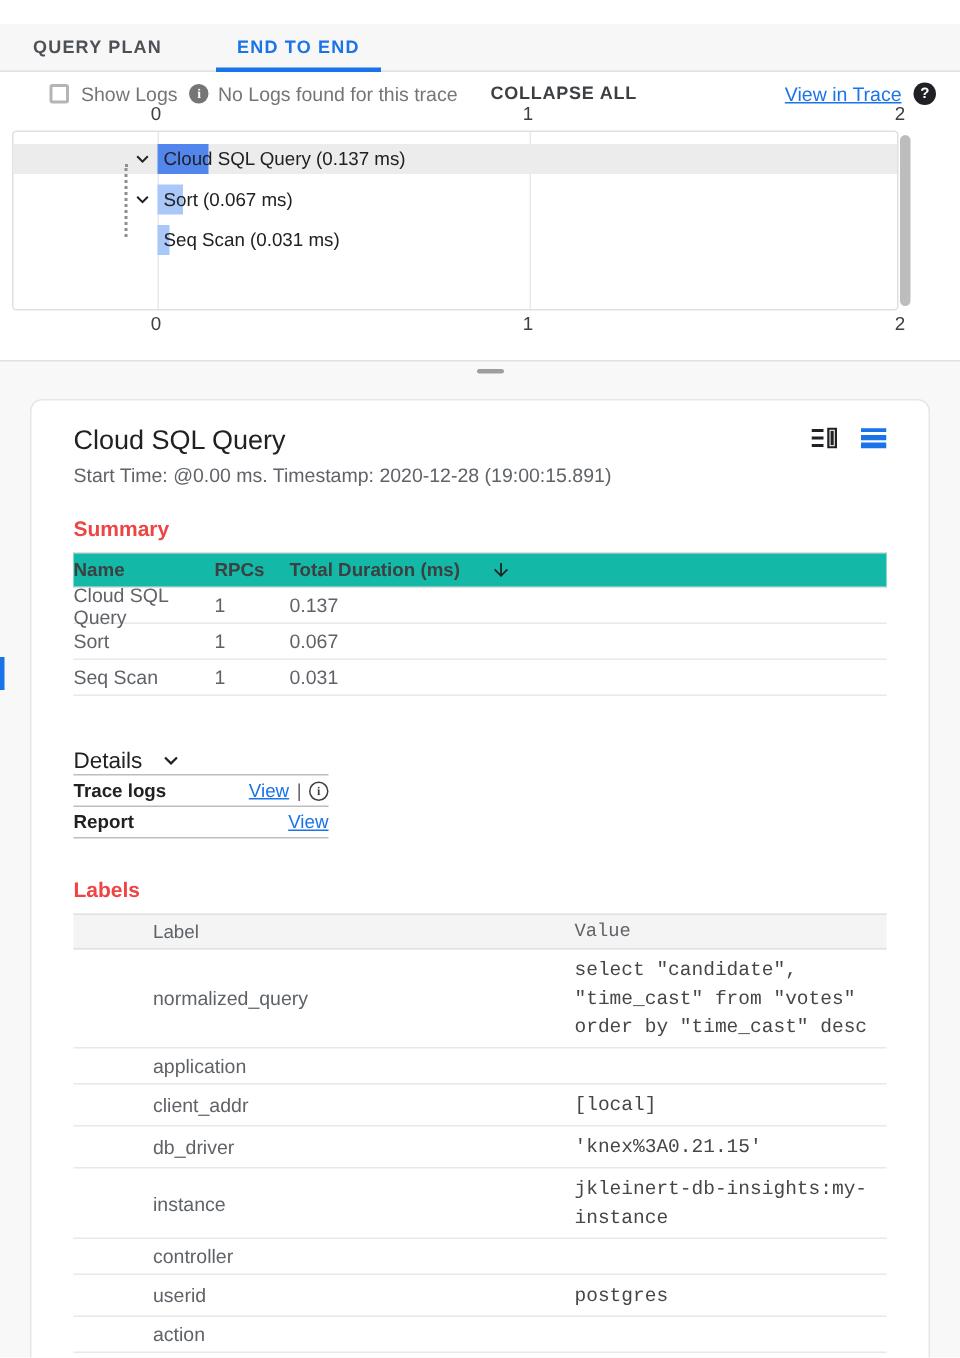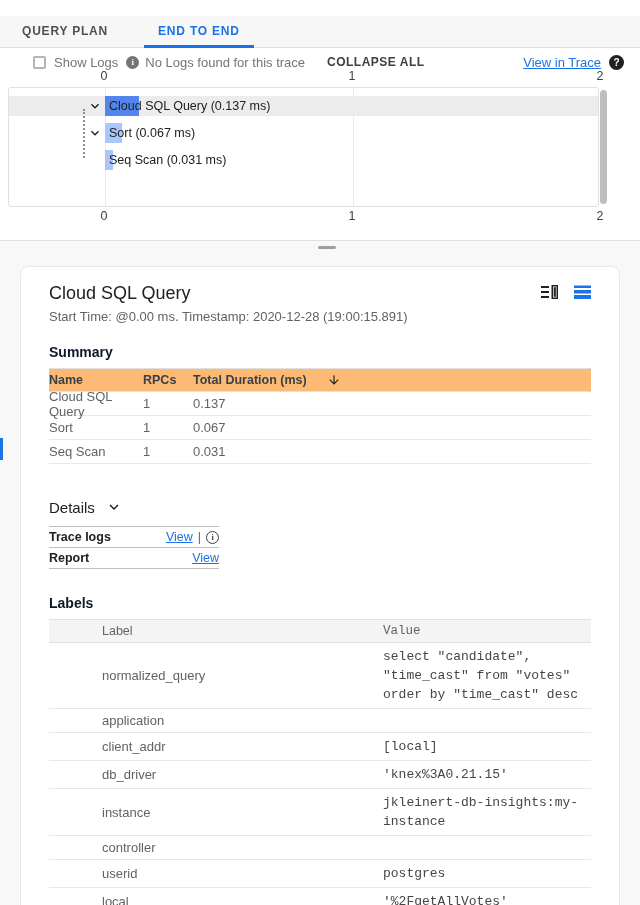--- a/index.html
+++ b/index.html
@@ -65,41 +65,41 @@
   .card { position:absolute; top:25px; left:20px; width:600px; height:660px;
     background:#fff; border:1px solid #e7e7e7; border-radius:8px 8px 0 0;
     padding:14px 28px 0 28px; overflow:hidden; }
 
   .card-header { display:flex; justify-content:space-between; align-items:flex-start; }
   .card-title { font-size:18px; font-weight:400; color:#212124; line-height:24px; }
   .card-subtitle { font-size:13px; color:#5f6368; margin-top:4px; }
   .header-icons { display:flex; gap:16px; align-items:center; margin-top:4px; }
   .hicon { cursor:pointer; display:block; }
 
-  .section-heading { font-size:14px; font-weight:700; color:#0f172a; }
+  .section-heading { font-size:14px; font-weight:700; color:#ef4444; }
   .h-summary { margin-top:20px; }
   .h-labels { margin-top:26px; }
 
   
   .sum-table { margin-top:8px; font-size:13px; }
-  .sum-header { display:flex; align-items:center; height:24px; background:#fdba74;
+  .sum-header { display:flex; align-items:center; height:24px; background:#14b8a6;
     border-top:1px solid #e0e0e0; border-bottom:1px solid #e0e0e0;
     color:#3c4043; font-weight:700; font-size:12.5px; }
   .sum-row { display:flex; align-items:center; height:24px; border-bottom:1px solid #e8e8e8;
     color:#5f6368; }
   .c-name { width:94px; padding-left:0; flex:none; }
   .c-rpcs { width:50px; flex:none; }
   .c-dur  { flex:1; display:flex; align-items:center; gap:20px; }
   .sum-header .c-name { padding-left:0; }
   .sort-arrow { width:14px; height:14px; cursor:pointer; }
 
   
   .details-heading { margin-top:34px; display:flex; align-items:center; gap:10px;
     font-size:15px; color:#212124; cursor:pointer; width:110px; }
-  .kv-table { margin-top:10px; width:170px; border-top:1px solid #bdbdbd; }
+  .kv-table { width:170px; border-top:1px solid #bdbdbd; }
   .kv-row { display:flex; align-items:center; height:21px; border-bottom:1px solid #bdbdbd;
     font-size:12.5px; }
   .kv-label { font-weight:700; color:#212124; flex:1; }
   .kv-actions { display:flex; align-items:center; gap:5px; }
   .view-link { color:#1a73e8; text-decoration:underline; cursor:pointer; }
   .kv-sep { color:#5f6368; }
   .icon-info-outline { width:13px; height:13px; border-radius:50%; border:1.5px solid #3c4043;
     color:#3c4043; font:700 8px/11px "Liberation Serif", serif; text-align:center; cursor:pointer; }
   .icon-info-outline::after { content:"i"; }
 
@@ -288,20 +288,24 @@
       </div>
       <div class="lbl-row">
         <span class="lc-label">controller</span>
         <span class="lc-value"></span>
       </div>
       <div class="lbl-row">
         <span class="lc-label">userid</span>
         <span class="lc-value">postgres</span>
       </div>
       <div class="lbl-row">
+        <span class="lc-label">action</span>
+        <span class="lc-value"></span>
+      </div>
+      <div class="lbl-row">
         <span class="lc-label">local</span>
         <span class="lc-value">'%2FgetAllVotes'</span>
       </div>
       <div class="lbl-row">
         <span class="lc-label">framework</span>
 
       </div>
 
     </div>
 

